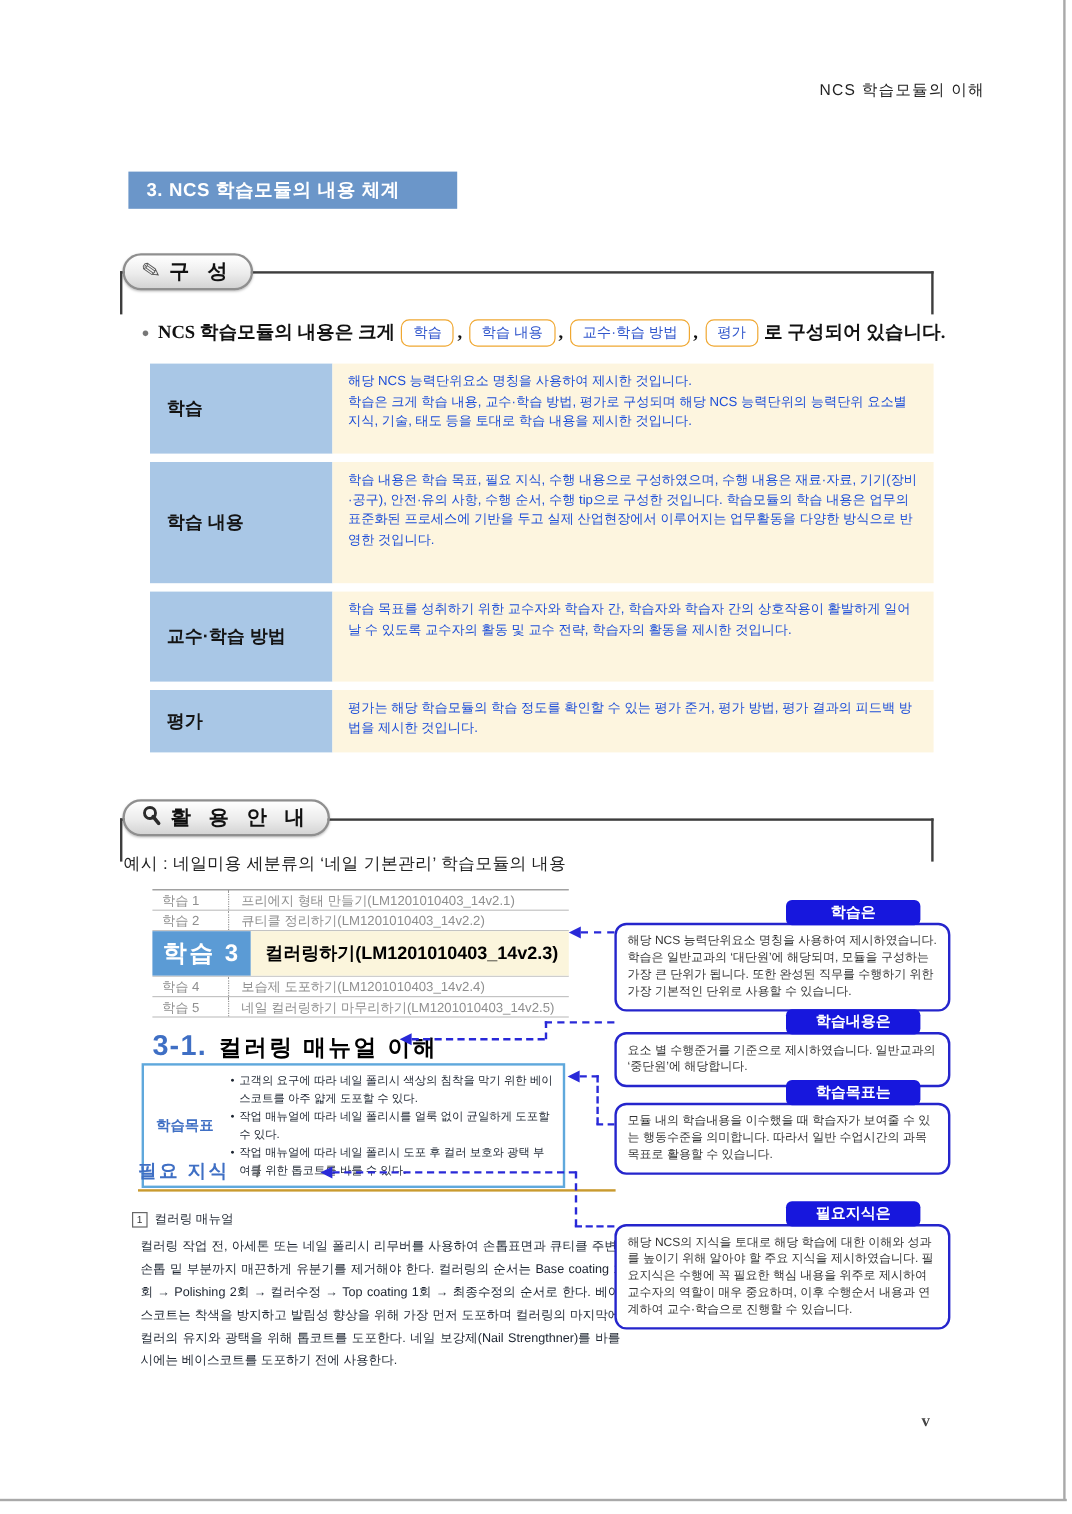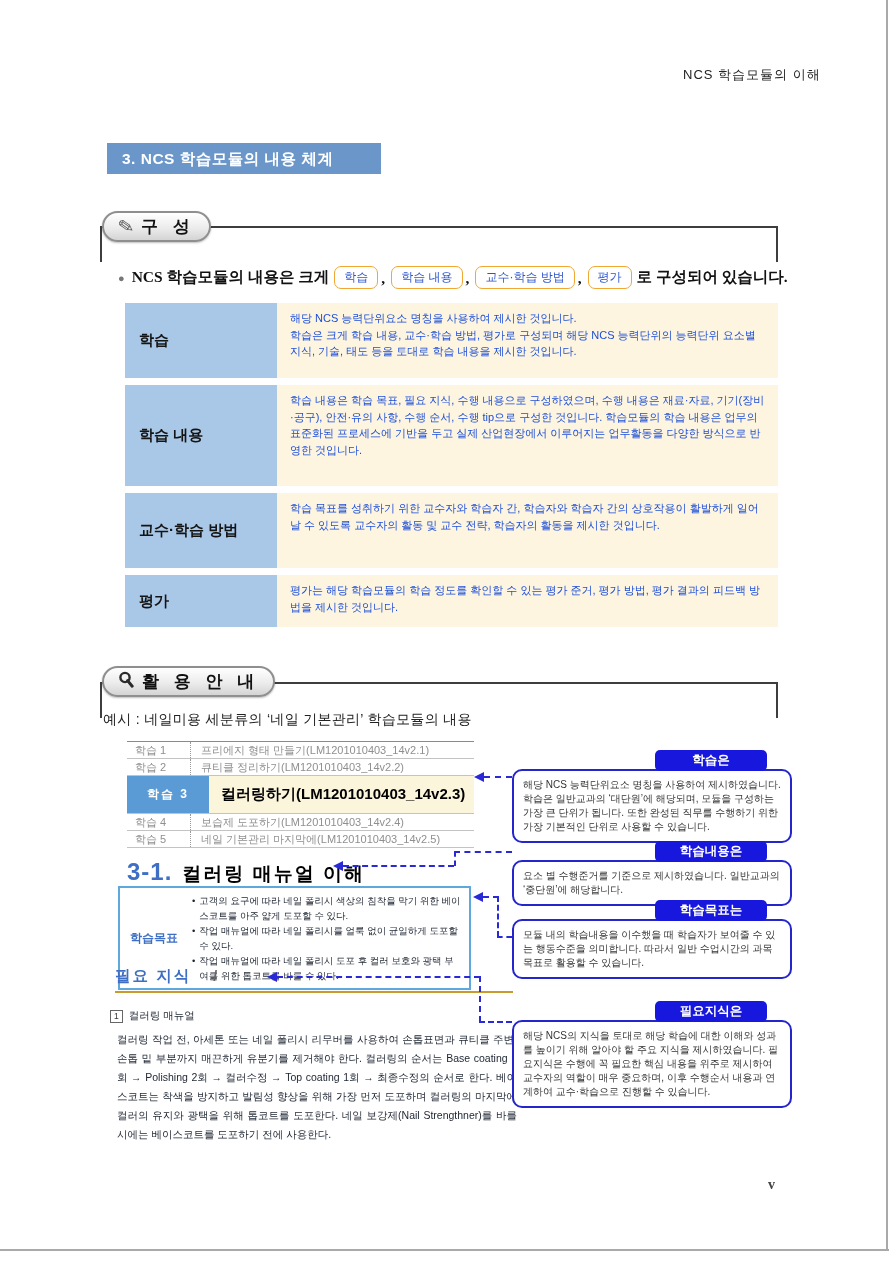--- a/index.html
+++ b/index.html
@@ -66,21 +66,21 @@
   .ov-row.r3 { height:75px; } .ov-row.r4 { height:52px; }
 
   .example-caption { position:absolute; left:103px; top:711px; font-size:14px; color:#222; letter-spacing:0.3px; }
 
   .module-list { position:absolute; left:127px; top:741px; width:347px; border-top:1.5px solid #8a8a8a; }
   .ml-row { display:flex; height:17px; border-bottom:1px solid #c3c3c3; align-items:center; }
   .ml-no { flex:0 0 64px; padding-left:8px; font-size:11px; color:#8f8f8f; border-right:1px dotted #999; height:100%; display:flex; align-items:center; }
   .ml-title { padding-left:10px; font-size:11px; color:#8f8f8f; white-space:nowrap; }
   .ml-row.hl { height:38px; border-bottom:1px solid #c3c3c3; }
   .ml-row.hl .ml-no {
-    flex:0 0 82px; background:#5b9bd5; color:#fff; font-weight:bold; font-size:12px;
+    flex:0 0 82px; background:#5b9bd5; color:#fff; font-weight:bold; font-size:20px;
     justify-content:center; padding-left:0; border-right:none; letter-spacing:2px;
   }
   .ml-row.hl .ml-title { background:#fbf5dc; color:#000; font-weight:bold; font-size:15px; flex:1; height:100%; display:flex; align-items:center; padding-left:12px; }
 
   .subsection { position:absolute; left:127px; top:858px; display:flex; align-items:baseline; gap:10px; }
   .subsection .num { color:#3f6fc4; font-weight:bold; font-size:24px; letter-spacing:1px; }
   .subsection .ttl { color:#000; font-weight:bold; font-size:19px; letter-spacing:2px; }
 
   .goals-box {
     position:absolute; left:118px; top:886px; width:353px; min-height:70px;
@@ -202,21 +202,21 @@
     <div class="ml-row hl">
       <div class="ml-no">학습 3</div>
       <div class="ml-title">컬러링하기(LM1201010403_14v2.3)</div>
     </div>
     <div class="ml-row">
       <div class="ml-no">학습 4</div>
       <div class="ml-title">보습제 도포하기(LM1201010403_14v2.4)</div>
     </div>
     <div class="ml-row">
       <div class="ml-no">학습 5</div>
-      <div class="ml-title">네일 기본관리 마지막에(LM1201010403_14v2.5)</div>
+      <div class="ml-title">네일 컬러링하기 마무리하기(LM1201010403_14v2.5)</div>
     </div>
   </div>
 
   <div class="subsection">
     <span class="num">3-1.</span>
     <span class="ttl">컬러링 매뉴얼 이해</span>
   </div>
 
   <div class="goals-box">
     <div class="goals-label">학습목표</div>

